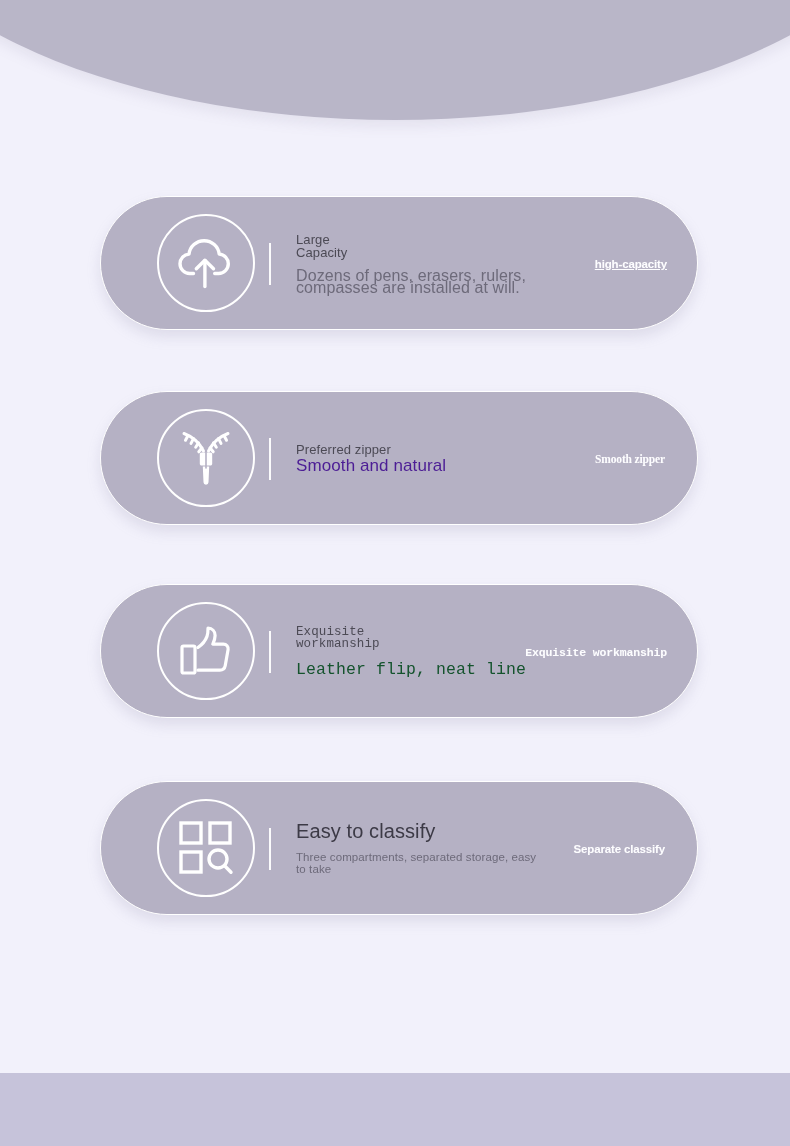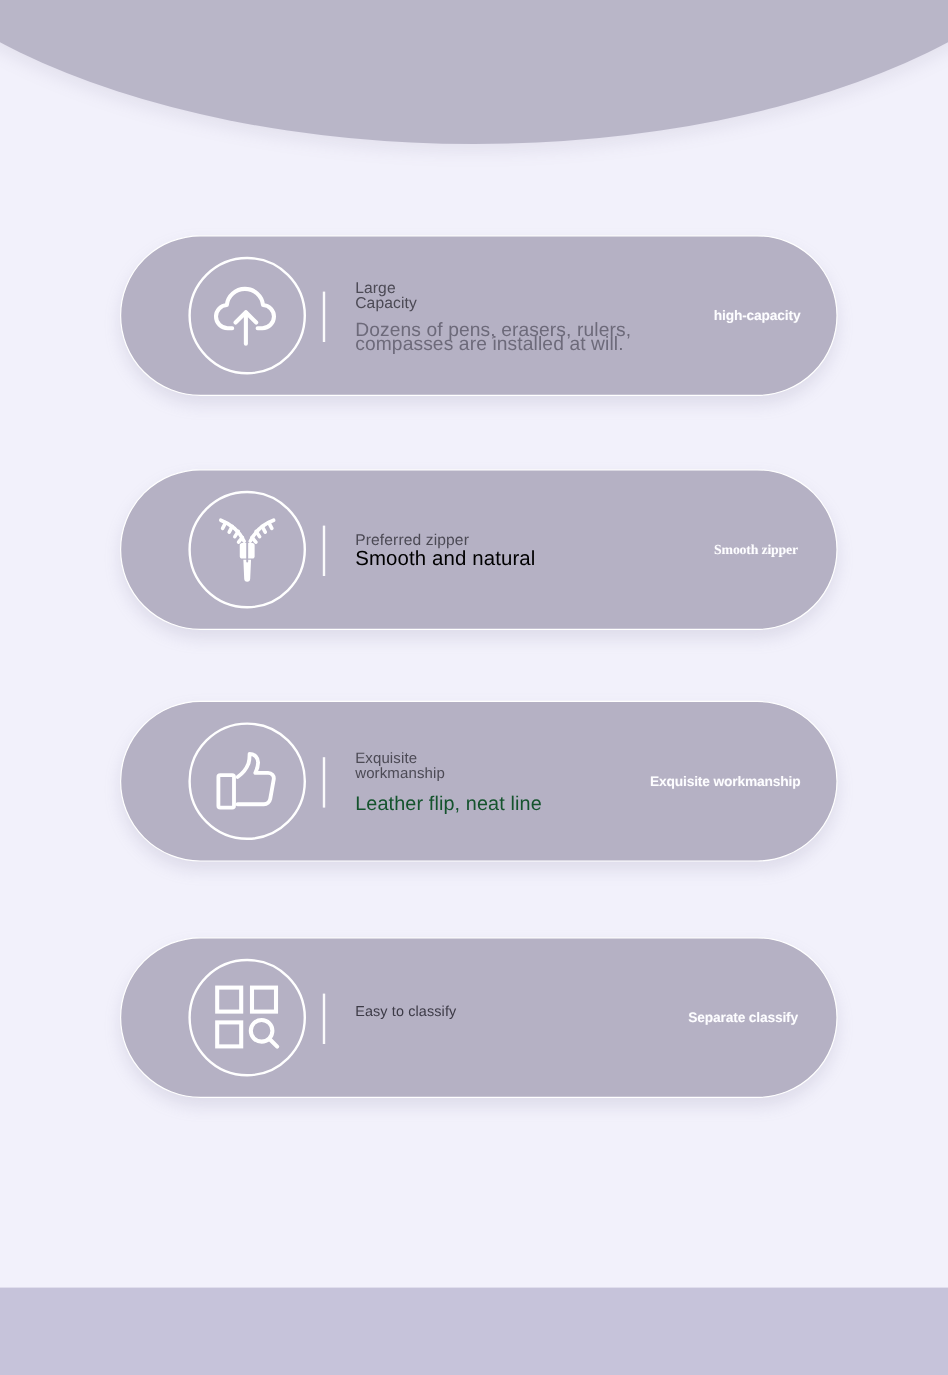--- a/index.html
+++ b/index.html
@@ -53,21 +53,21 @@
     background: #b5b1c4;
     border: 1.5px solid #ffffff;
     border-radius: 67px;
     box-sizing: border-box;
     box-shadow: 0 7px 13px rgba(150,146,178,0.22);
     display: flex;
     align-items: center;
   }
   .feature-card.c1 { top: 196px; }
   .feature-card.c2 { top: 391px; }
-  .feature-card.c3 { top: 584px; }
+  .feature-card.c3 { top: 584px; font-family: Liberation Mono, monospace; }
   .feature-card.c4 { top: 781px; }
 
   
   .icon-circle {
     position: absolute;
     left: 56px;
     top: 17px;
     width: 98px;
     height: 98px;
     border: 2.5px solid #ffffff;
@@ -111,48 +111,48 @@
   }
 
   
   .c1 .text-block { width: 260px; }
   .c1 .card-title { font-size: 13px; line-height: 12.5px; width: 84px; margin-bottom: 11px; }
   .c1 .card-desc  { font-size: 16px; line-height: 12px; width: 248px; }
 
   
   .c2 .text-block { width: 260px; }
   .c2 .card-title { font-size: 13px; line-height: 14px; }
-  .c2 .card-desc  { font-size: 17px; line-height: 18px; color: #000000; }
+  .c2 .card-desc  { font-size: 17px; line-height: 18px; color: #4c1d95; }
 
   
   .c3 .text-block { width: 270px; }
   .c3 .card-title { font-size: 12.5px; line-height: 12.5px; width: 112px; margin-bottom: 10px; }
   .c3 .card-desc  { font-size: 16.5px; line-height: 18px; color: #14532d; }
 
   
   .c4 .text-block { width: 255px; }
-  .c4 .card-title { font-size: 12px; line-height: 17px; color: #3c3a46; margin-bottom: 11px; }
+  .c4 .card-title { font-size: 20px; line-height: 17px; color: #3c3a46; margin-bottom: 11px; }
   .c4 .card-desc  { font-size: 11.5px; line-height: 12.5px; width: 245px; }
 
   
   .card-tag {
     position: absolute;
     top: 0;
     height: 134px;
     display: flex;
     align-items: center;
     justify-content: center;
     color: #fdfdff;
     font-size: 11.5px;
     font-weight: bold;
     letter-spacing: -0.15px;
     white-space: nowrap;
     text-shadow: 0 0 1px rgba(255,255,255,.25);
   }
-  .c1 .card-tag { right: 30px; }
+  .c1 .card-tag { right: 30px; text-decoration: underline; }
   .c2 .card-tag { right: 32px; font-family: Liberation Serif, serif; }
   .c3 .card-tag { right: 30px; }
   .c4 .card-tag { right: 32px; }
 </style>
 </head>
 <body>
 
 <div id="top-curve"></div>
 
 <div id="cards">
@@ -216,19 +216,20 @@
         <rect x="4" y="4" width="20" height="20" stroke="#ffffff" stroke-width="3.4"></rect>
         <rect x="33" y="4" width="20" height="20" stroke="#ffffff" stroke-width="3.4"></rect>
         <rect x="4" y="33" width="20" height="20" stroke="#ffffff" stroke-width="3.4"></rect>
         <circle cx="41" cy="40" r="9" stroke="#ffffff" stroke-width="3.4"></circle>
         <path d="M47.6 46.8L54 53.2" stroke="#ffffff" stroke-width="3.4" stroke-linecap="round"></path>
       </svg>
     </div>
     <div class="divider"></div>
     <div class="text-block">
       <div class="card-title">Easy to classify</div>
+      <div class="card-desc">Three compartments, separated storage, easy to take</div>
     </div>
     <div class="card-tag">Separate classify</div>
   </div>
 
 </div>
 
 <div id="bottom-band"></div>
 
 </body></html>

